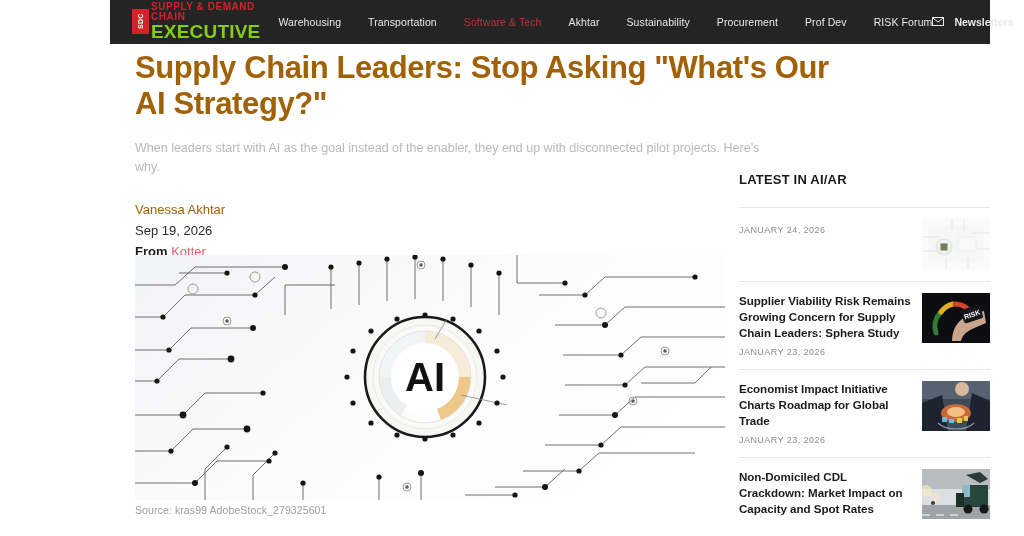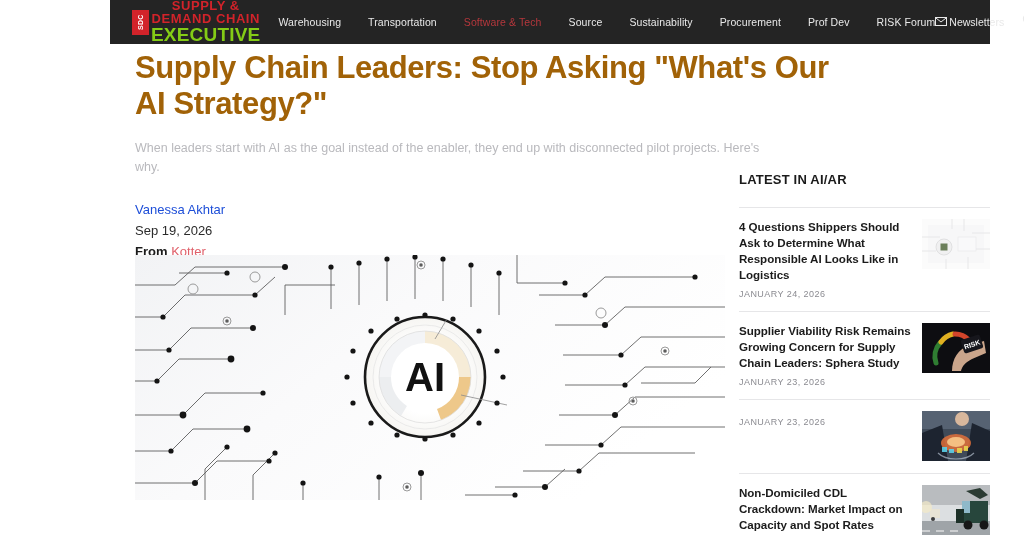--- a/index.html
+++ b/index.html
@@ -20,56 +20,56 @@
   .brand { display: flex; align-items: center; margin-left: 22px; margin-right: 18px; }
   .brand-mark {
     width: 17px; height: 25px; background: #d2232a; color: #fff;
     font-size: 7px; font-weight: bold; letter-spacing: .3px;
     display: flex; align-items: center; justify-content: center;
     writing-mode: vertical-rl; transform: rotate(180deg);
     line-height: 1; margin-right: 2px;
   }
   .brand-text { display: flex; flex-direction: column; justify-content: center; }
   .brand-top {
-    color: #d2232a; font-size: 13px; font-weight: bold;
-    letter-spacing: .55px; line-height: 1; margin-bottom: 1px; text-align: center;
+    color: #d2232a; font-size: 10px; font-weight: bold;
+    letter-spacing: .55px; line-height: 1; margin-bottom: 1px;
   }
   .brand-bottom {
     color: #84cc16; font-size: 19px; font-weight: bold;
     letter-spacing: .2px; line-height: .95;
     font-family: "Liberation Sans", sans-serif;
   }
   .main-nav { display: flex; align-items: center; gap: 27px; }
   .nav-item {
     color: #e9e9e9; font-size: 10.5px; letter-spacing: .1px;
     white-space: nowrap; cursor: pointer;
   }
   .nav-item.active { color: #b5373c; }
   .header-right {
     margin-left: auto; margin-right: 20px;
     display: flex; align-items: center; gap: 18px;
   }
-  .newsletters { display: flex; align-items: flex-end; gap: 2px; color: #e9e9e9; font-size: 10.5px; cursor: pointer; }
+  .newsletters { display: flex; align-items: flex-end; gap: 10px; color: #e9e9e9; font-size: 10.5px; cursor: pointer; font-weight: bold; }
   .icon-btn { cursor: pointer; display: flex; align-items: center; }
   .hamburger { display: flex; flex-direction: column; gap: 2.5px; cursor: pointer; }
   .hamburger span { display: block; width: 16px; height: 2.5px; background: #e9e9e9; }
 
   
   .content { position: absolute; left: 135px; top: 44px; width: 855px; }
   .headline {
     font-size: 31px; font-weight: bold; color: #a16207;
     line-height: 1.17; letter-spacing: -.4px;
     max-width: 715px; margin-top: 6px;
   }
   .deck {
     margin-top: 16px; max-width: 645px;
     font-size: 12.5px; color: #b9b9bd; line-height: 1.55;
   }
   .byline { margin-top: 22px; line-height: 1.62; }
-  .byline-author { font-size: 13px; color: #1d4ed8; cursor: pointer; }
+  .byline-author { font-size: 13px; color: #a16207; cursor: pointer; }
   .byline-date { font-size: 13px; color: #2b2b2b; }
   .byline-from { font-size: 13px; color: #1b1b1b; font-weight: bold; }
   .byline-from a { color: #e0606a; font-weight: normal; cursor: pointer; }
 
   
   .hero-wrap { position: absolute; left: 135px; top: 255px; width: 590px; height: 245px; }
   .hero-img {
     position: absolute; inset: 0; overflow: hidden;
     background: linear-gradient(130deg,#f4f5f7 0%,#fbfbfc 38%,#ffffff 72%,#ffffff 100%);
   }
@@ -112,21 +112,21 @@
       <div class="brand-text">
         <div class="brand-top">SUPPLY &amp; DEMAND CHAIN</div>
         <div class="brand-bottom">EXECUTIVE</div>
       </div>
     </div>
 
     <div class="main-nav">
       <div class="nav-item">Warehousing</div>
       <div class="nav-item">Transportation</div>
       <div class="nav-item active">Software &amp; Tech</div>
-      <div class="nav-item">Source</div>
+      <div class="nav-item">Akhtar</div>
       <div class="nav-item">Sustainability</div>
       <div class="nav-item">Procurement</div>
       <div class="nav-item">Prof Dev</div>
       <div class="nav-item">RISK Forum</div>
     </div>
 
     <div class="header-right">
       <div class="newsletters">
         <span>
           <svg width="12" height="9" viewBox="0 0 12 9">
@@ -307,27 +307,27 @@
             <circle cx="344" cy="168" r="2.6"></circle>
           <circle cx="236" cy="168" r="2.6"></circle>
             <circle cx="318" cy="180" r="2.6"></circle>
           <circle cx="262" cy="180" r="2.6"></circle>
             <circle cx="290" cy="184" r="2.6"></circle>
         </g>
       </svg>
     </div>
   </div>
 
+  <div class="hero-caption">Source: kras99 AdobeStock_279325601</div>
 
   <div class="sidebar">
     <div class="sidebar-title">LATEST IN AI/AR</div>
 
     <div class="side-item">
       <div class="side-text">
-        <div class="side-head">4 Questions Shippers Should Ask to Determine What Responsible AI Looks Like in Logistics</div>
         <div class="side-date">JANUARY 24, 2026</div>
       </div>
       <div class="thumb">
         <svg viewBox="0 0 68 50">
           <rect width="68" height="50" fill="#fbfbfb"></rect>
           <rect x="6" y="6" width="56" height="38" fill="#f7f7f8"></rect>
           <g stroke="#e3e3e5" stroke-width="0.8" fill="none">
             <path d="M0 18 H18 M0 32 H14 M50 14 H68 M54 30 H68 M30 0 V10 M42 0 V12 M24 40 V50 M46 38 V50"></path>
           </g>
           <circle cx="22" cy="28" r="8" fill="#f0f0f1" stroke="#dadadc" stroke-width="0.8"></circle>
@@ -353,20 +353,21 @@
           </g>
           <path d="M30 48 C30 36 36 26 48 22 L62 18 L64 30 L50 36 C44 39 40 43 39 48 Z" fill="#caa58b"></path>
           <rect x="40" y="14" width="20" height="14" rx="2" fill="#16161c" transform="rotate(-18 50 21)"></rect>
           <text x="50" y="24" text-anchor="middle" font-family="Liberation Sans, sans-serif" font-size="7" font-weight="bold" fill="#ffffff" transform="rotate(-18 50 21)">RISK</text>
         </svg>
       </div>
     </div>
 
     <div class="side-item">
       <div class="side-text">
+        <div class="side-head">Economist Impact Initiative Charts Roadmap for Global Trade</div>
         <div class="side-date">JANUARY 23, 2026</div>
       </div>
       <div class="thumb">
         <svg viewBox="0 0 68 50">
           <rect width="68" height="50" fill="#3f4a58"></rect>
           <rect x="0" y="0" width="68" height="18" fill="#566272"></rect>
           <circle cx="40" cy="8" r="7" fill="#d8b79c"></circle>
           <path d="M0 22 L20 14 L26 50 L0 50 Z" fill="#1d2430"></path>
           <path d="M68 20 L50 12 L44 50 L68 50 Z" fill="#1d2430"></path>
           <ellipse cx="34" cy="32" rx="15" ry="9" fill="#e2703a" opacity="0.85"></ellipse>

